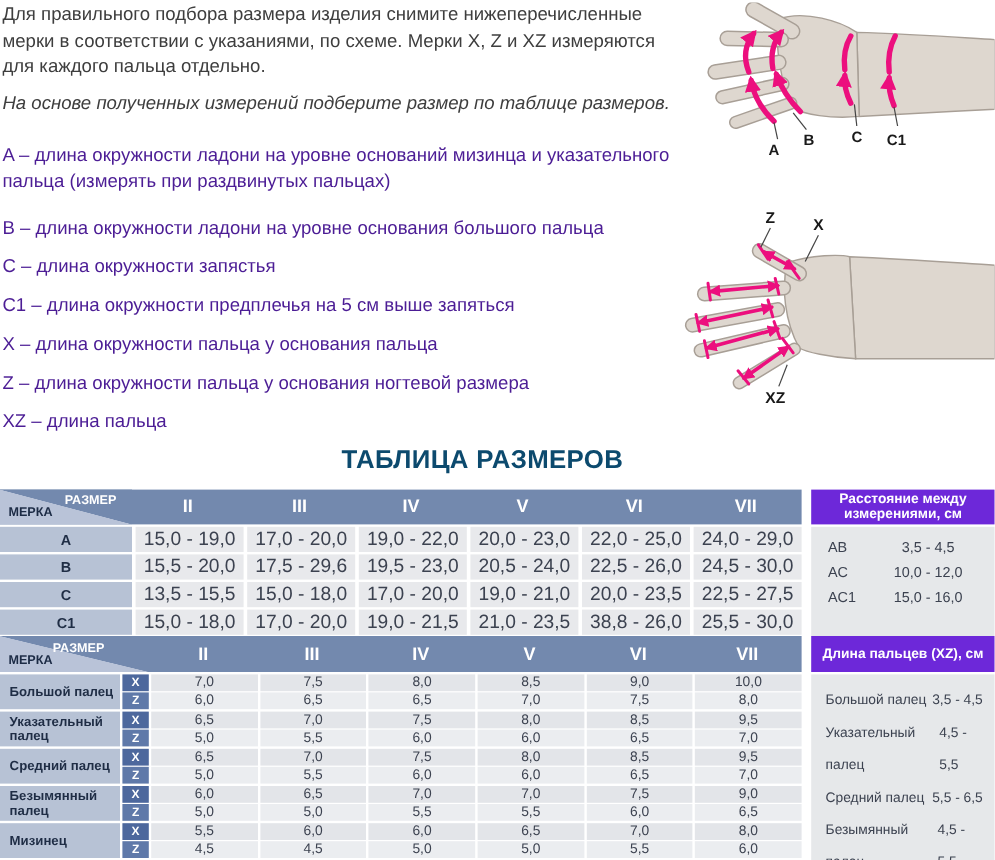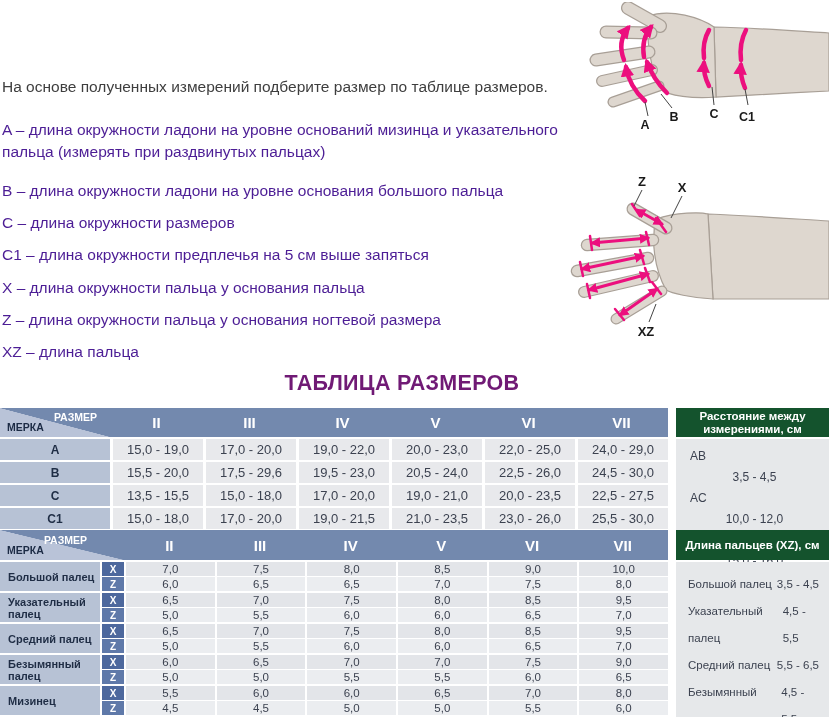--- a/index.html
+++ b/index.html
@@ -3,48 +3,48 @@
 <meta charset="utf-8">
 <style>
   html,body { margin:0; padding:0; background:#fff; }
   .page {
     position:relative; width:829px; height:717px; overflow:hidden;
     background:#fff; font-family:"Liberation Sans","DejaVu Sans",sans-serif;
   }
   
   .intro { position:absolute; left:2px; color:#3e3e3e; font-size:15.5px; line-height:21.5px; }
   .intro.p1 { top:2px;  width:556px; }
-  .intro.p2 { top:76px; width:620px; }
+  .intro.p2 { top:76px; width:620px;font-style:italic; }
   .m-item { position:absolute; left:2px; width:565px; color:#4c1d95; font-size:15.5px; line-height:21.5px; }
   
   .tbl-title { position:absolute; left:180px; top:371px; width:444px; text-align:center;
-               font-size:21.5px; font-weight:bold; color:#701a75; letter-spacing:.3px; }
+               font-size:21.5px; font-weight:bold; color:#0c4a6e; letter-spacing:.3px; }
   
   .thead { background:#7389ae; }
   .col-h { color:#fff; font-weight:bold; font-size:15px; display:flex; align-items:center; justify-content:center; }
   .corner { position:relative; background:linear-gradient(to top right,#b9c3d8 49.6%,#7389ae 50.4%); }
   .corner .c-top { position:absolute; color:#fff; font-size:10.5px; font-weight:bold; }
   .corner .c-bot { position:absolute; left:7px; bottom:4px; color:#1c2b45; font-size:10.5px; font-weight:bold; }
   
   .t1 { position:absolute; left:0; top:408px; width:668px; }
   .t1-head { display:grid; grid-template-columns:110px repeat(6,1fr); height:29px; }
   .t1-row  { display:grid; grid-template-columns:110px repeat(6,1fr); column-gap:3px; height:21px; margin-top:2px; }
   .rl { background:#b7c2d5; font-weight:bold; font-size:12px; color:#1f2d45;
         display:flex; align-items:center; justify-content:center; }
-  .rv { background:#e8e9ec; font-size:13px; color:#3c4250;
+  .rv { background:#e8e9ec; font-size:16px; color:#3c4250;
         display:flex; align-items:center; justify-content:center; }
   
   .sp { position:absolute; left:676px; width:153px; }
-  .sp-head { background:#14532d; color:#fff; font-weight:bold; font-size:11.5px; line-height:13px;
+  .sp-head { background:#6d28d9; color:#fff; font-weight:bold; font-size:11.5px; line-height:13px;
              display:flex; align-items:center; justify-content:center; text-align:center; padding:0 6px; box-sizing:border-box; }
   .sp-body { margin-top:2px; background:#e6e8ea; box-sizing:border-box; }
   .sp1 { top:408px; }
   .sp1 .sp-head { height:29px; }
   .sp1 .sp-body { height:91px; padding:7px 10px 0 14px; }
-  .sp1-row { display:flex; font-size:12px; color:#3c4250; line-height:21px;flex-direction:column; }
+  .sp1-row { display:flex; font-size:12px; color:#3c4250; line-height:21px; }
   .sp1-row .k { width:38px; }
   .sp1-row .v { flex:1; text-align:center; }
   .sp2 { top:530px; }
   .sp2 .sp-head { height:30px; }
   .sp2 .sp-body { height:155px; padding:9px 10px 0 12px; }
   .sp2-row { display:flex; justify-content:space-between; font-size:11.5px; color:#3c4250; line-height:27px; }
   
   .t2 { position:absolute; left:0; top:530px; width:668px; }
   .t2-head { display:grid; grid-template-columns:124px repeat(6,1fr); height:30px; }
   .t2-head .corner { grid-column:1; }
@@ -60,25 +60,26 @@
   .vz { background:#ebedf0; font-size:11.5px; color:#3c4250; display:flex; align-items:center; justify-content:center; }
   
   .hand1 { position:absolute; left:556px; top:2px; }
   .hand2 { position:absolute; left:556px; top:172px; }
 </style>
 </head>
 <body>
 
 <div class="page">
 
+  <div class="intro p1">Для правильного подбора размера изделия снимите нижеперечисленные мерки в соответствии с указаниями, по схеме. Мерки X, Z и XZ измеряются для каждого пальца отдельно.</div>
   <div class="intro p2">На основе полученных измерений подберите размер по таблице размеров.</div>
 
   <div class="m-item" style="top:119px">A – длина окружности ладони на уровне оснований мизинца и указательного пальца (измерять при раздвинутых пальцах)</div>
   <div class="m-item" style="top:180px">B – длина окружности ладони на уровне основания большого пальца</div>
-  <div class="m-item" style="top:212px">C – длина окружности размеров</div>
+  <div class="m-item" style="top:212px">C – длина окружности запястья</div>
   <div class="m-item" style="top:244px">C1 – длина окружности предплечья на 5 см выше запяться</div>
   <div class="m-item" style="top:277px">X – длина окружности пальца у основания пальца</div>
   <div class="m-item" style="top:309px">Z – длина окружности пальца у основания ногтевой размера</div>
   <div class="m-item" style="top:341px">XZ – длина пальца</div>
 
   <svg class="hand1" width="273" height="168" viewBox="0 0 273 168">
     <defs>
       <marker id="arrP1" viewBox="0 0 10 10" refX="7" refY="5" markerWidth="3" markerHeight="3" orient="auto-start-reverse">
         <path d="M0,0 L10,5 L0,10 Z" fill="#ec0f7e"></path>
       </marker>
@@ -218,21 +219,21 @@
       <div class="rv">19,0 - 21,0</div>
       <div class="rv">20,0 - 23,5</div>
       <div class="rv">22,5 - 27,5</div>
     </div>
     <div class="t1-row">
       <div class="rl">C1</div>
       <div class="rv">15,0 - 18,0</div>
       <div class="rv">17,0 - 20,0</div>
       <div class="rv">19,0 - 21,5</div>
       <div class="rv">21,0 - 23,5</div>
-      <div class="rv">23,0 - 26,0</div>
+      <div class="rv">38,8 - 26,0</div>
       <div class="rv">25,5 - 30,0</div>
     </div>
   </div>
 
   <div class="sp sp1">
     <div class="sp-head">Расстояние между измерениями, см</div>
     <div class="sp-body">
       <div class="sp1-row">
         <span class="k">AB</span>
         <span class="v">3,5 - 4,5</span>

